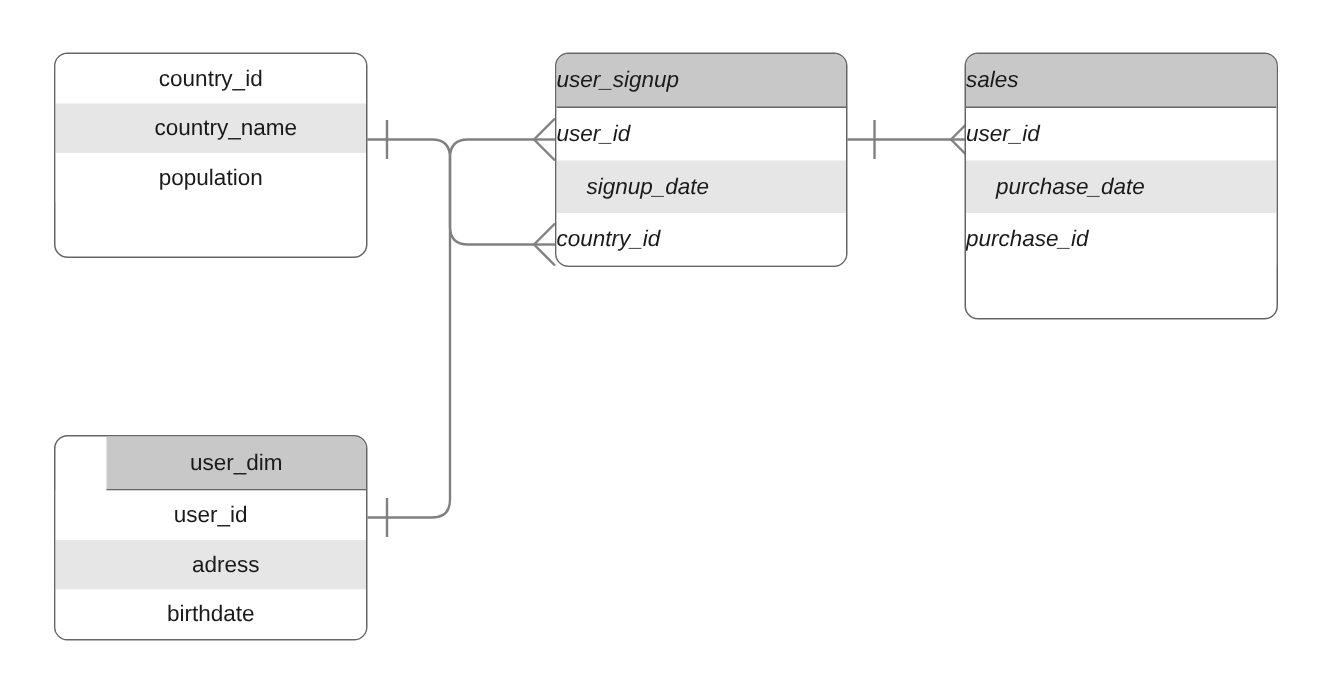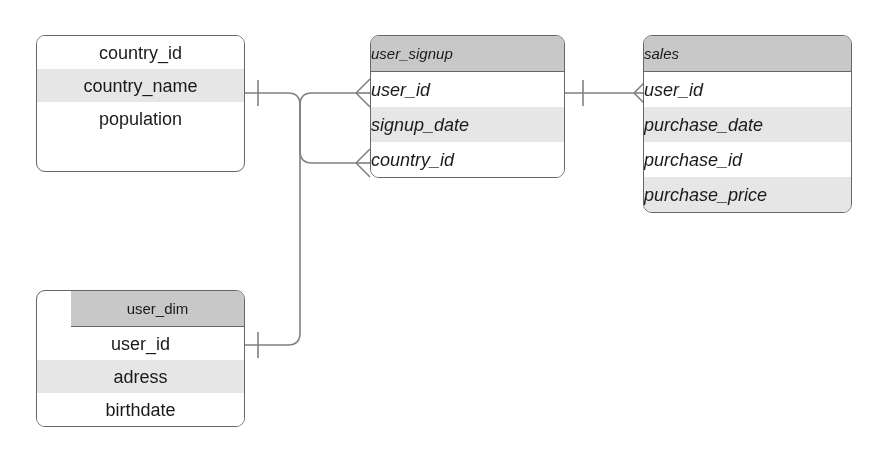--- a/index.html
+++ b/index.html
@@ -42,28 +42,29 @@
     color: #1a1a1a;
     font-size: 15px;
     line-height: 1;
     display: flex;
     align-items: center;
     white-space: nowrap;
   }
   .entity-row {
     box-sizing: border-box;
     color: #1a1a1a;
-    font-size: 18px;
+    font-size: 15px;
     line-height: 1;
     display: flex;
     align-items: center;
     white-space: nowrap;
   }
   .entity-row.stripe {
     background: #e6e6e6;
+    padding-left: 20px;
   }
   .entity-row.plain {
     background: #ffffff;
   }
   
   .align-center .entity-header,
   .align-center .entity-row {
     justify-content: center;
     font-style: normal;
   }
@@ -129,21 +130,20 @@
     <div class="entity-row plain" style="height:35px;">user_id</div>
     <div class="entity-row stripe" style="height:35px;">signup_date</div>
     <div class="entity-row plain" style="height:35px;">country_id</div>
   </div>
 
   <div class="entity align-left" style="left:643px; top:35px; width:209px; height:178px;">
     <div class="entity-header" style="height:36px;">sales</div>
     <div class="entity-row plain" style="height:35px;">user_id</div>
     <div class="entity-row stripe" style="height:35px;">purchase_date</div>
     <div class="entity-row plain" style="height:35px;">purchase_id</div>
-    <div class="entity-row stripe" style="height:35px;">purchase_price</div>
   </div>
 
   <div class="entity align-center" style="left:36px; top:290px; width:209px; height:137px;">
     <div class="entity-header" style="height:36px;margin-left:34px;">user_dim</div>
     <div class="entity-row plain" style="height:33px;">user_id</div>
     <div class="entity-row stripe" style="height:33px;">adress</div>
     <div class="entity-row plain" style="height:33px;">birthdate</div>
   </div>
 
 </div>

